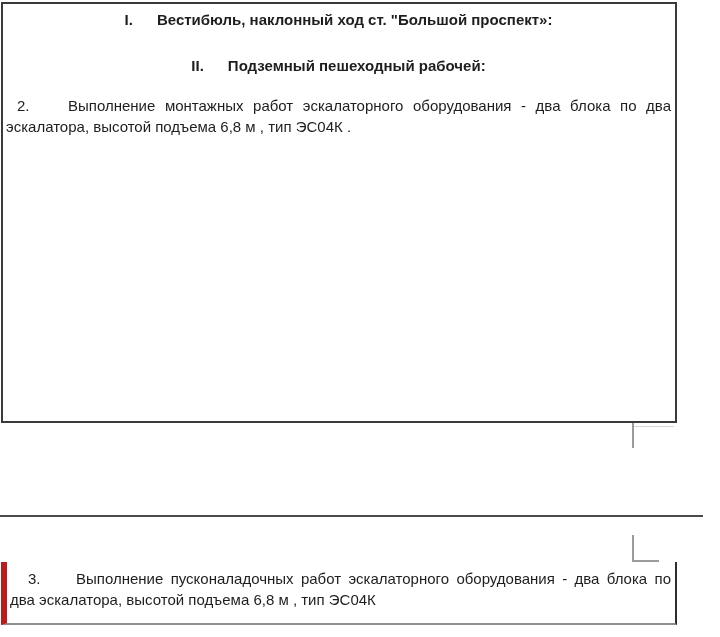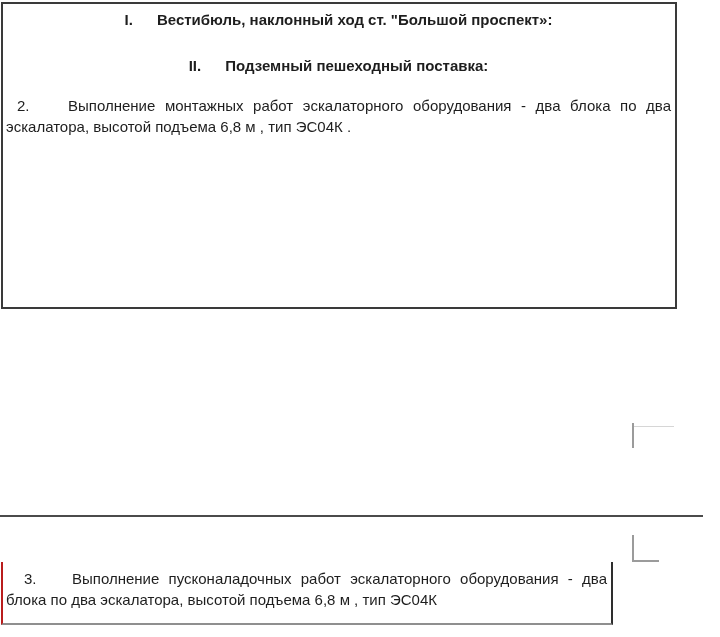--- a/index.html
+++ b/index.html
@@ -20,30 +20,30 @@
   }
   .box {
     position: absolute;
     box-sizing: border-box;
     background: #ffffff;
   }
   .box1 {
     left: 1px;
     top: 2px;
     width: 676px;
-    height: 307px;
+    height: 421px;
     border: 2px solid #3a3a3a;
     padding: 7px 4px 0 3px;
   }
   .box2 {
     left: 1px;
     top: 562px;
-    width: 612px;
+    width: 676px;
     height: 63px;
-    border-left: 2px solid #b91c1c;
+    border-left: 6px solid #b91c1c;
     border-right: 2px solid #2e2e2e;
     border-bottom: 2px solid #8f8f8f;
     padding: 6px 4px 0 3px;
   }
   .heading {
     margin: 0 0 13px 0;
     font-size: 15px;
     font-weight: bold;
     text-align: center;
     line-height: 18px;
@@ -116,21 +116,21 @@
 
 <div class="canvas">
 
   <div class="box box1">
 
     <h2 class="heading"><span>I.</span><span class="h-gap"></span><span>Вестибюль, наклонный ход ст. "Большой проспект»:</span></h2>
 
 
 
 
-    <h2 class="heading heading-2"><span>II.</span><span class="h-gap"></span><span>Подземный пешеходный поставка:</span></h2>
+    <h2 class="heading heading-2"><span>II.</span><span class="h-gap"></span><span>Подземный пешеходный рабочей:</span></h2>
 
 
     <p class="item"><span class="num">2.</span><span>Выполнение монтажных работ эскалаторного оборудования -  два блока по два эскалатора, высотой подъема 6,8 м , тип ЭС04К .</span></p>
 
   </div>
 
   <div class="mark mark-a-v"></div>
   <div class="mark mark-a-h"></div>
 
   <div class="divider"></div>

